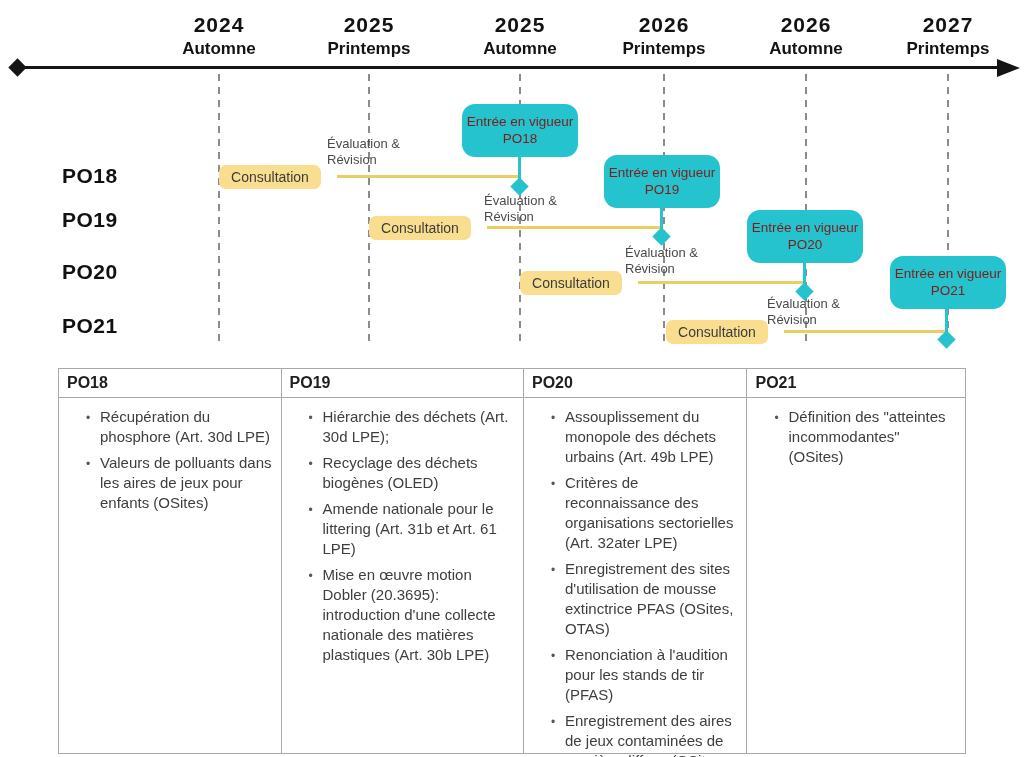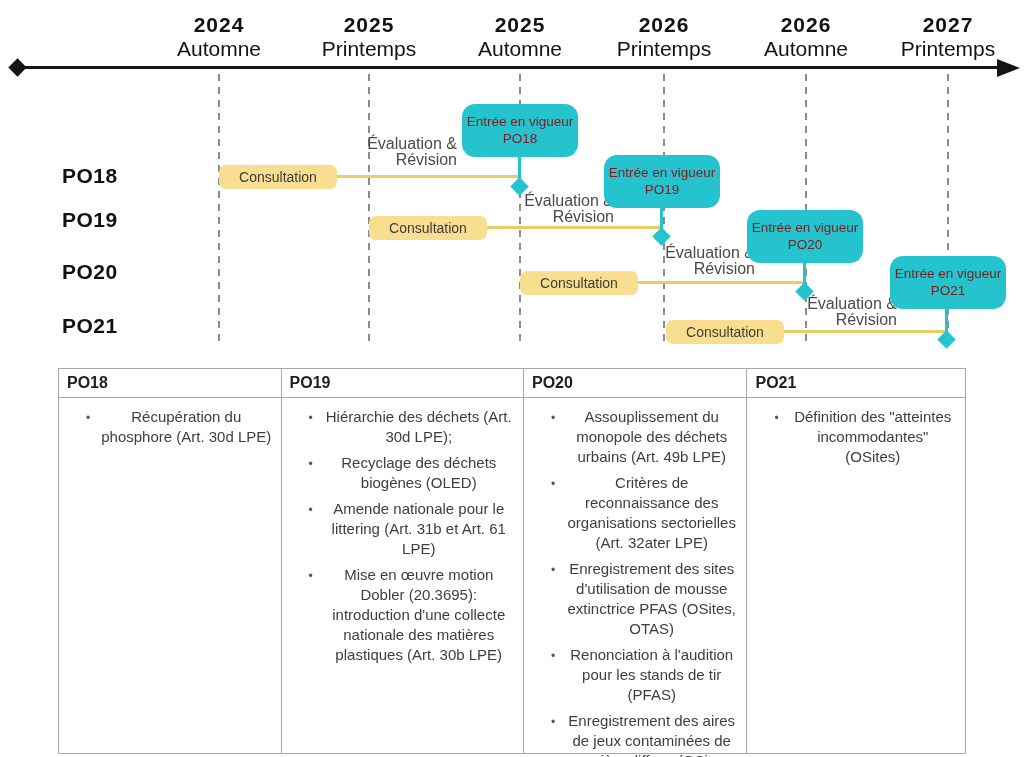--- a/index.html
+++ b/index.html
@@ -8,51 +8,51 @@
   #stage { position:relative; width:1024px; height:757px; background:#ffffff; overflow:hidden; }
 
   
   .axis-line { position:absolute; left:16px; top:66px; width:986px; height:3px; background:#151515; }
   .axis-start-diamond { position:absolute; left:11px; top:61px; width:13px; height:13px; background:#151515; transform:rotate(45deg); }
   .axis-arrowhead { position:absolute; left:997px; top:59px; width:0; height:0;
     border-top:9px solid transparent; border-bottom:9px solid transparent; border-left:23px solid #151515; }
 
   .tl-col-label { position:absolute; top:12px; width:150px; text-align:center; color:#131313; }
   .tl-year { font-size:21px; font-weight:bold; letter-spacing:1px; line-height:26px; }
-  .tl-season { font-size:21px; font-weight:normal; line-height:22px; }
+  .tl-season { font-size:17px; font-weight:bold; line-height:22px; }
 
   .tl-dash { position:absolute; top:74px; width:2px; height:273px;
     background:repeating-linear-gradient(to bottom,#8b8b8b 0 7px,transparent 7px 13px); }
 
   
   .po-label { position:absolute; left:62px; width:70px; font-size:21px; font-weight:bold; color:#111; letter-spacing:0.5px; }
 
-  .consult-box { position:absolute; width:118px; height:24px; background:#f8de8e; border-radius:7px;
+  .consult-box { position:absolute; width:102px; height:24px; background:#f8de8e; border-radius:7px;
     font-size:14px; color:#3c3c3c; text-align:center; line-height:24px; z-index:3; }
 
   .y-line { position:absolute; height:3px; background:#e9cf63; z-index:1; }
 
-  .eval-label { position:absolute; width:130px; text-align:right; font-size:16px; line-height:16px; color:#4a4a4a; z-index:2; }
+  .eval-label { position:absolute; width:130px; text-align:left; font-size:13px; line-height:16px; color:#4a4a4a; z-index:2; }
 
   .entree-box { position:absolute; width:116px; height:53px; background:#24c3cd; border-radius:13px;
     color:#7f1d1d; font-size:13.5px; line-height:17px; text-align:center; padding-top:9px; z-index:4; }
 
   .teal-connector { position:absolute; width:3px; background:#24c3cd; z-index:2; }
   .milestone-diamond { position:absolute; width:13px; height:13px; background:#24c3cd; transform:rotate(45deg); z-index:5; }
 
   
   .summary-table { position:absolute; left:58px; top:368px; width:908px; height:386px;
     border:1px solid #a8a8a8; display:flex; background:#fff; }
   .t-col { height:100%; border-right:1px solid #a8a8a8; }
   .t-col:last-child { border-right:none; }
   .t-head { height:29px; border-bottom:1px solid #a8a8a8; font-size:16px; font-weight:bold; color:#1f1f1f;
     padding:5px 0 0 8px; }
   .t-body { padding:9px 8px 0 26px; }
   .t-body li { list-style:none; position:relative; padding-left:15px; margin-bottom:6px;
-    font-size:15px; line-height:20px; color:#3e3e3e;text-align:center; }
+    font-size:15px; line-height:20px; color:#3e3e3e; }
   .t-body li::before { content:"\2022"; position:absolute; left:1px; top:1px; font-size:12px; color:#555; }
 </style>
 </head>
 <body>
 
 <div id="stage">
 
   <div class="axis-line"></div>
   <div class="axis-start-diamond"></div>
   <div class="axis-arrowhead"></div>
@@ -143,20 +143,21 @@
     <div>Entrée en vigueur</div>
     <div>PO21</div>
   </div>
   <div class="milestone-diamond" style="left:940px; top:333px"></div>
 
   <div class="summary-table">
     <div class="t-col" style="width:223px">
       <div class="t-head">PO18</div>
       <ul class="t-body">
         <li>Récupération du phosphore (Art. 30d LPE)</li>
+        <li>Valeurs de polluants dans les aires de jeux pour enfants (OSites)</li>
       </ul>
     </div>
     <div class="t-col" style="width:243px">
       <div class="t-head">PO19</div>
       <ul class="t-body">
         <li>Hiérarchie des déchets (Art. 30d LPE);</li>
         <li>Recyclage des déchets biogènes (OLED)</li>
         <li>Amende nationale pour le littering (Art. 31b et Art. 61 LPE)</li>
         <li>Mise en œuvre motion Dobler (20.3695): introduction d'une collecte nationale des matières plastiques (Art. 30b LPE)</li>
       </ul>

